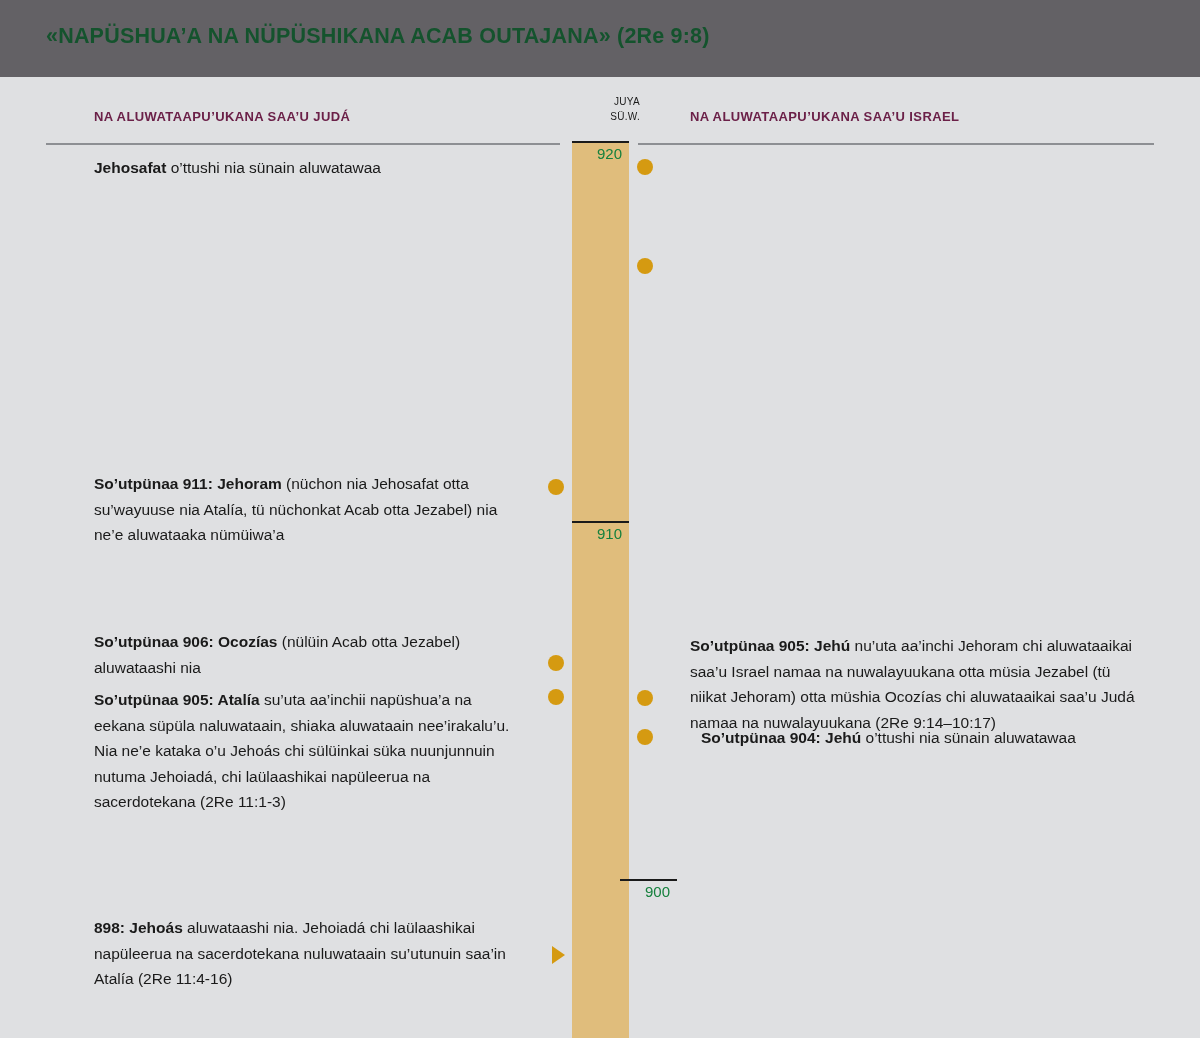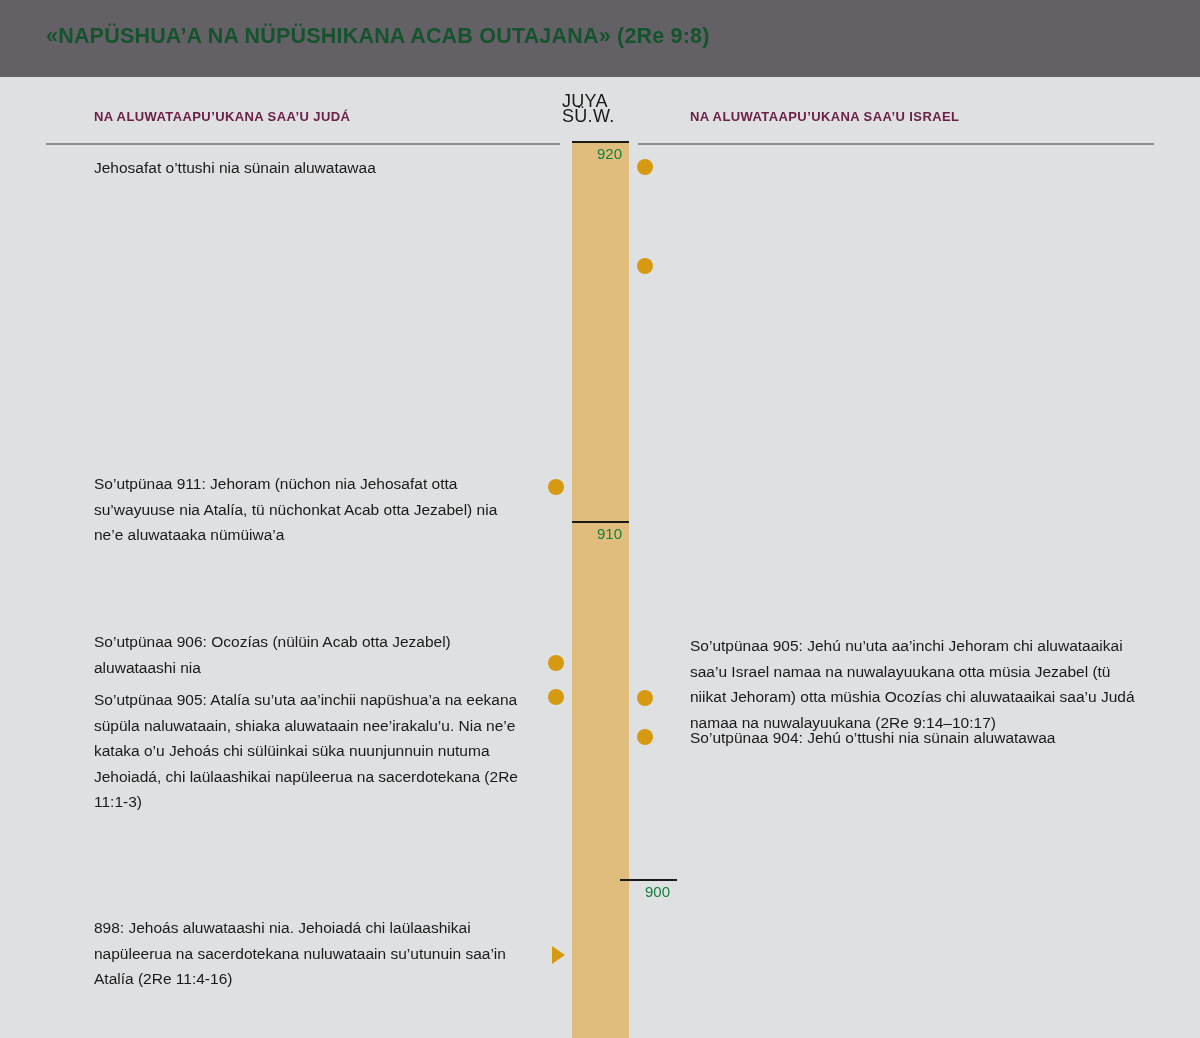--- a/index.html
+++ b/index.html
@@ -50,22 +50,22 @@
     top: 64px;
     width: 57px;
     height: 897px;
     background: #e0bd7c;
   }
   .axis-label {
     position: absolute;
     left: 562px;
     top: 17px;
     width: 78px;
-    text-align: left;
-    font-size: 18px;
+    text-align: right;
+    font-size: 10px;
     line-height: 15px;
     color: #1a1a1a;
     letter-spacing: 0.3px;
   }
 
   
   .col-heading {
     position: absolute;
     font-size: 13px;
     font-weight: bold;
@@ -124,21 +124,21 @@
 
   
   .entry {
     position: absolute;
     font-size: 15.5px;
     line-height: 25.5px;
     color: #1a1a1a;
   }
   .entry.left  { left: 94px;  width: 430px; }
   .entry.right { left: 690px; width: 450px; }
-  .entry b { font-weight: normal; text-align: right; }
+  .entry b { font-weight: bold; text-align: right; }
 </style>
 </head>
 <body>
 
 <div class="header-bar"></div>
 <div class="header-title">«NAPÜSHUA’A NA NÜPÜSHIKANA ACAB OUTAJANA» (2Re 9:8)</div>
 
 <div class="stage">
 
   <div class="timeline-bar"></div>
@@ -192,18 +192,18 @@
 
   <div class="dot" style="left:637px; top:82px;"></div>
 
   <div class="dot" style="left:637px; top:181px;"></div>
 
   <div class="entry right" style="top:512px;margin-top:44px;">
     <b>So’utpünaa 905: Jehú</b><span> nu’uta aa’inchi Jehoram chi aluwataaikai saa’u Israel namaa na nuwalayuukana otta müsia Jezabel (tü niikat Jehoram) otta müshia Ocozías chi aluwataaikai saa’u Judá namaa na nuwalayuukana (2Re 9:14–10:17)</span>
   </div>
   <div class="dot" style="left:637px; top:613px;"></div>
 
-  <div class="entry right" style="top:648px;">
+  <div class="entry right" style="top:648px;margin-left:11px;">
     <b>So’utpünaa 904: Jehú</b><span> o’ttushi nia sünain aluwatawaa</span>
   </div>
   <div class="dot" style="left:637px; top:652px;"></div>
 
 </div>
 
 </body></html>

